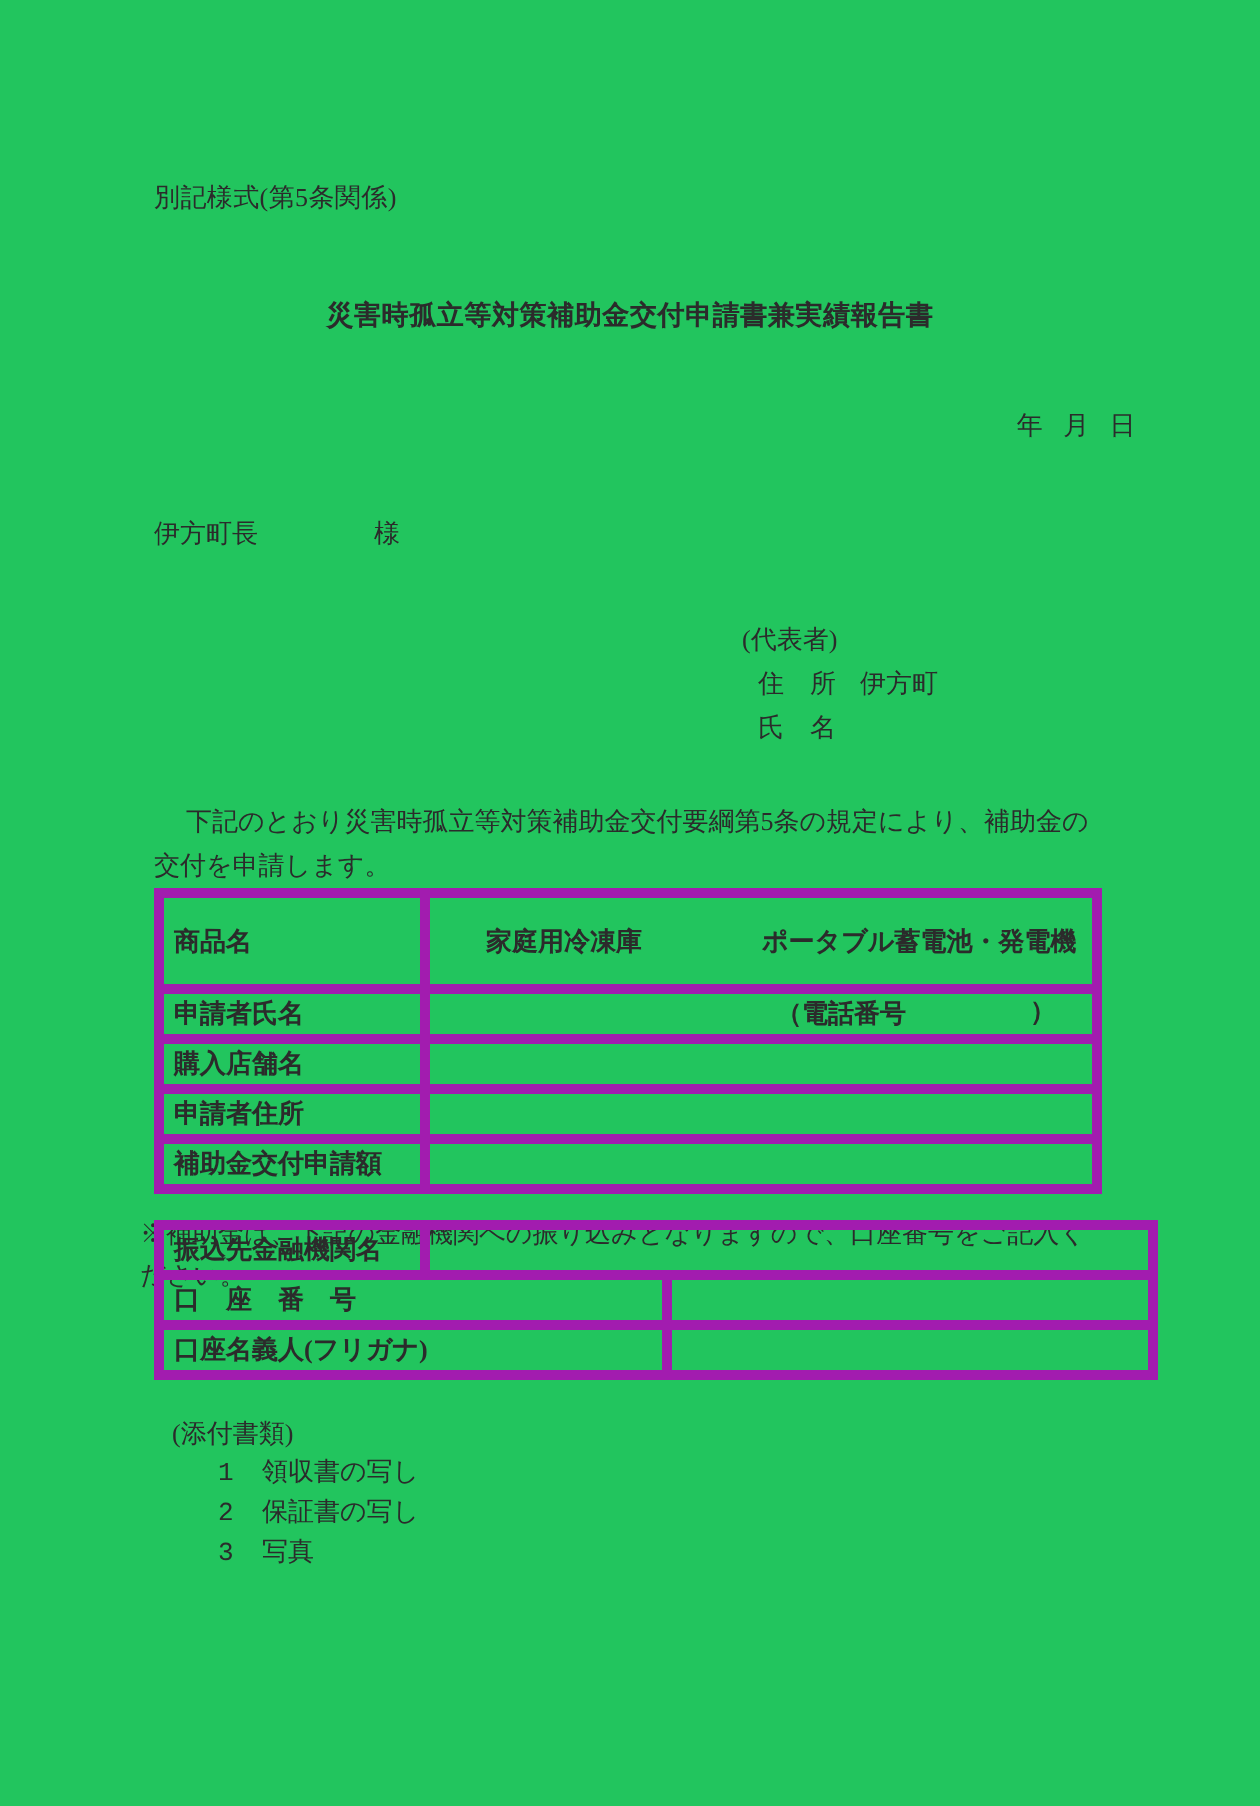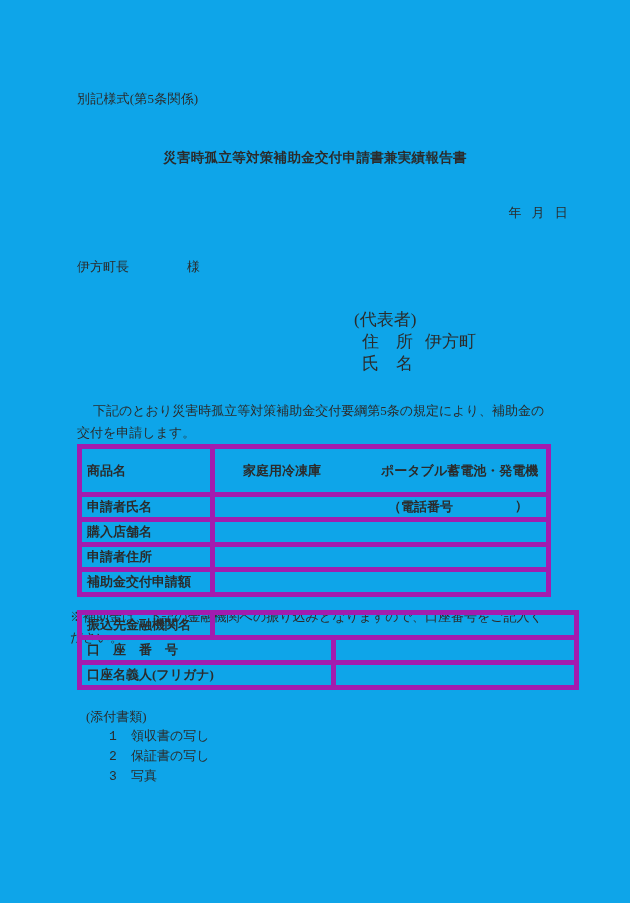--- a/index.html
+++ b/index.html
@@ -12,21 +12,21 @@
     width: 630px;
     height: 903px;
     position: relative;
     font-family: "Liberation Serif", "DejaVu Serif", serif;
     color: #2b2b2b;
     overflow: hidden;
   }
   .page {
     position: absolute;
     inset: 0;
-    background: #0ea5e9;
+    background: #22c55e;
   }
 
   
   .abs { position: absolute; white-space: nowrap; }
 
   .form-no {
     left: 77px;
     top: 90px;
     font-size: 13px;
     letter-spacing: 0.2px;
@@ -52,23 +52,23 @@
   .date-line .sp { display: inline-block; width: 10px; }
 
   .addressee {
     left: 77px;
     top: 258px;
     font-size: 13px;
   }
   .addressee .gap { display: inline-block; width: 58px; }
 
   .rep-block {
-    left: 354px;
+    left: 371px;
     top: 309px;
-    font-size: 17px;
+    font-size: 13px;
     line-height: 22px;
   }
   .rep-block .indent { display: inline-block; width: 8px; }
   .rep-block .wsp { display: inline-block; width: 12px; }
 
   .body-para {
     left: 77px;
     top: 400px;
     width: 476px;
     font-size: 13px;

